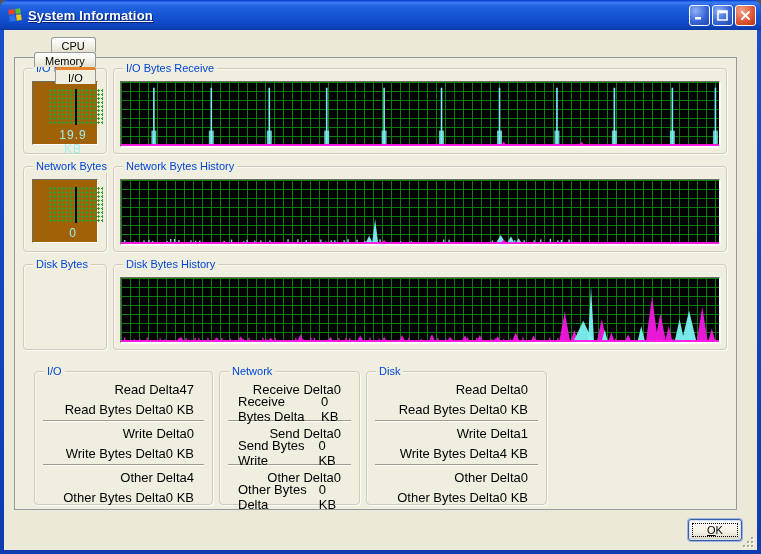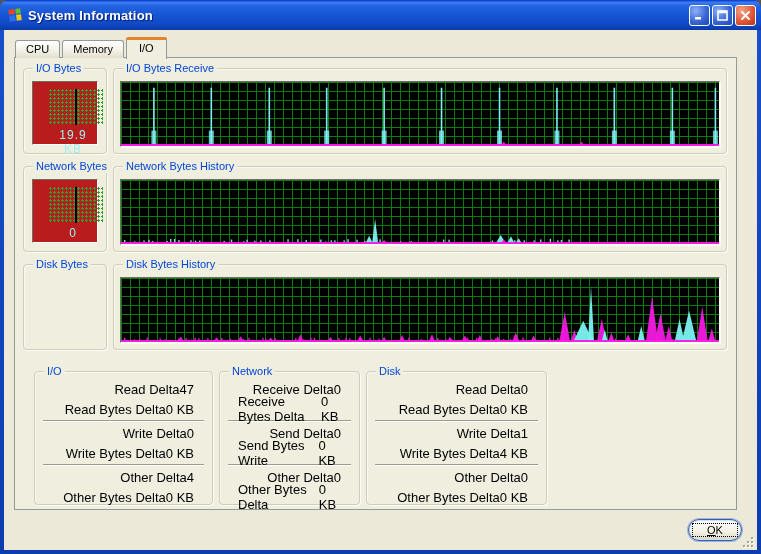--- a/index.html
+++ b/index.html
@@ -8,33 +8,33 @@
 
   .window{position:relative;width:761px;height:554px;
     background:linear-gradient(180deg,#1a50cc,#0c3cae);
     border-radius:8px 8px 0 0;overflow:hidden;}
 
   
   .titlebar{position:absolute;left:0;top:0;right:0;height:30px;
     background:linear-gradient(180deg,#0831c8 0%,#1f5de2 4%,#3d7ef2 9%,#2465e2 18%,#1655d4 48%,#104ac8 78%,#0c40b4 93%,#0a38a2 100%);
     border-radius:8px 8px 0 0;display:flex;align-items:center;padding:0 5px 0 7px;}
   .title-text{color:#fff;font-weight:bold;font-size:13px;margin-left:5px;flex:1;
-    text-shadow:1px 1px 1px rgba(5,25,100,.9);letter-spacing:.2px;}
+    text-shadow:1px 1px 1px rgba(5,25,100,.9);letter-spacing:.2px;text-decoration:underline;}
   .tb-buttons{display:flex;gap:2px;}
   .tb-btn{width:21px;height:21px;border:1px solid #fff;border-radius:3px;padding:0;
     display:flex;align-items:center;justify-content:center;cursor:default;
     background:radial-gradient(circle at 30% 25%,#8fb0f4,#3a68d8 55%,#1c44b0);}
   .tb-btn.close{background:radial-gradient(circle at 30% 25%,#f4a288,#e05a38 55%,#b23012);}
   .tb-btn svg{display:block;}
 
   
   .client{position:absolute;left:4px;right:4px;top:30px;bottom:4px;background:#ece9d8;}
 
   
-  .tabstrip{position:absolute;left:11px;top:7px;height:21px;display:flex;align-items:flex-end;z-index:5;}
+  .tabstrip{position:absolute;left:30px;top:7px;height:21px;display:flex;align-items:flex-end;z-index:5;flex-direction:column;}
   .tab{height:18px;padding:2px 10px 0;margin-right:2px;font-size:11px;color:#000;
     border:1px solid #919b9c;border-bottom:none;border-radius:3px 3px 0 0;
     background:linear-gradient(180deg,#ffffff,#f2f0e4 60%,#e2dfcd);cursor:default;}
   .tab.active{position:relative;height:22px;padding:4px 12px 0;margin-bottom:-1px;z-index:6;
     background:#f0eedf;border:1px solid #919b9c;border-bottom:none;}
   .tab.active::before{content:"";position:absolute;left:-1px;right:-1px;top:-1px;height:3px;
     background:#e5832e;border-radius:3px 3px 0 0;}
 
   .tabpage{position:absolute;left:10px;right:20px;top:27px;bottom:40px;
     background:#f0eedf;border:1px solid #919b9c;padding-top:10px;}
@@ -43,21 +43,21 @@
   .groupbox{position:relative;border:1px solid #d0ccbb;border-radius:4px;
     box-shadow:1px 1px 0 rgba(255,255,255,.8), inset 1px 1px 0 rgba(255,255,255,.6);}
   .gb-label{position:absolute;top:-7px;left:9px;background:#f0eedf;padding:0 3px;
     color:#0046d5;font-size:11px;line-height:13px;white-space:nowrap;}
 
   
   .meter-row{display:flex;height:86px;margin:0 9px 12px 8px;}
   .gauge-group{width:84px;flex:none;}
   .history-group{flex:1;margin-left:6px;}
 
-  .gauge{width:66px;height:64px;margin:12px auto 0;background:#b91c1c;
+  .gauge{width:66px;height:64px;margin:12px auto 0;background:#a16207;
     border:1px solid;border-color:#6e6e60 #fff #fff #6e6e60;padding-left:16px;}
   .gauge-pattern{width:54px;height:36px;margin:7px auto 0;position:relative;
     background-image:radial-gradient(circle at 1.5px 1.5px,#2fa02f 34%,transparent 40%);
     background-size:4px 4px;}
   .gauge-pattern::after{content:"";position:absolute;left:26px;top:0;bottom:0;width:2px;background:#000;}
   .gauge-value{color:#9df0f0;font-size:12px;text-align:center;margin-top:3px;letter-spacing:1px;}
 
   .graph{position:relative;height:66px;margin:12px 6px 0;background-color:#000;
     background-image:
       repeating-linear-gradient(to right,#0c7c0c 0 1px,transparent 1px 9px),
@@ -70,21 +70,21 @@
   .stats{display:flex;gap:6px;margin-left:19px;margin-top:21px;}
   .stat-group{height:134px;padding-top:7px;}
   .stat-row{display:flex;justify-content:flex-end;align-items:center;
     height:20px;padding:0 18px;font-size:13px;color:#000;}
   .sep{height:2px;border-top:1px solid #9e9a87;border-bottom:1px solid #ffffff;margin:1px 8px;}
 
   
   .okbtn{position:absolute;right:15px;top:489px;width:54px;height:22px;font-size:11px;
     font-family:"Liberation Sans",sans-serif;color:#000;cursor:default;
     background:linear-gradient(180deg,#fefefe,#f4f1e6 55%,#e6e1d2 85%,#d6cfc0);
-    border:1px solid #3c5e9e;border-radius:11px;
+    border:1px solid #3c5e9e;border-radius:3px;
     box-shadow:0 0 0 1px #9ab4e4, inset 0 0 0 1px #cfe0f6;position:absolute;}
   .okbtn .lbl{display:block;position:relative;z-index:1;}
   .okbtn .lbl::first-letter{text-decoration:underline;}
   .okbtn::after{content:"";position:absolute;left:3px;right:3px;top:3px;bottom:3px;
     border:1px dotted #000;}
 
   .grip{position:absolute;right:2px;bottom:1px;width:13px;height:13px;}
   .grip i{position:absolute;width:2px;height:2px;background:#a9a593;
     box-shadow:1px 1px 0 #fff;}
   .grip i:nth-child(1){left:9px;top:1px;}

